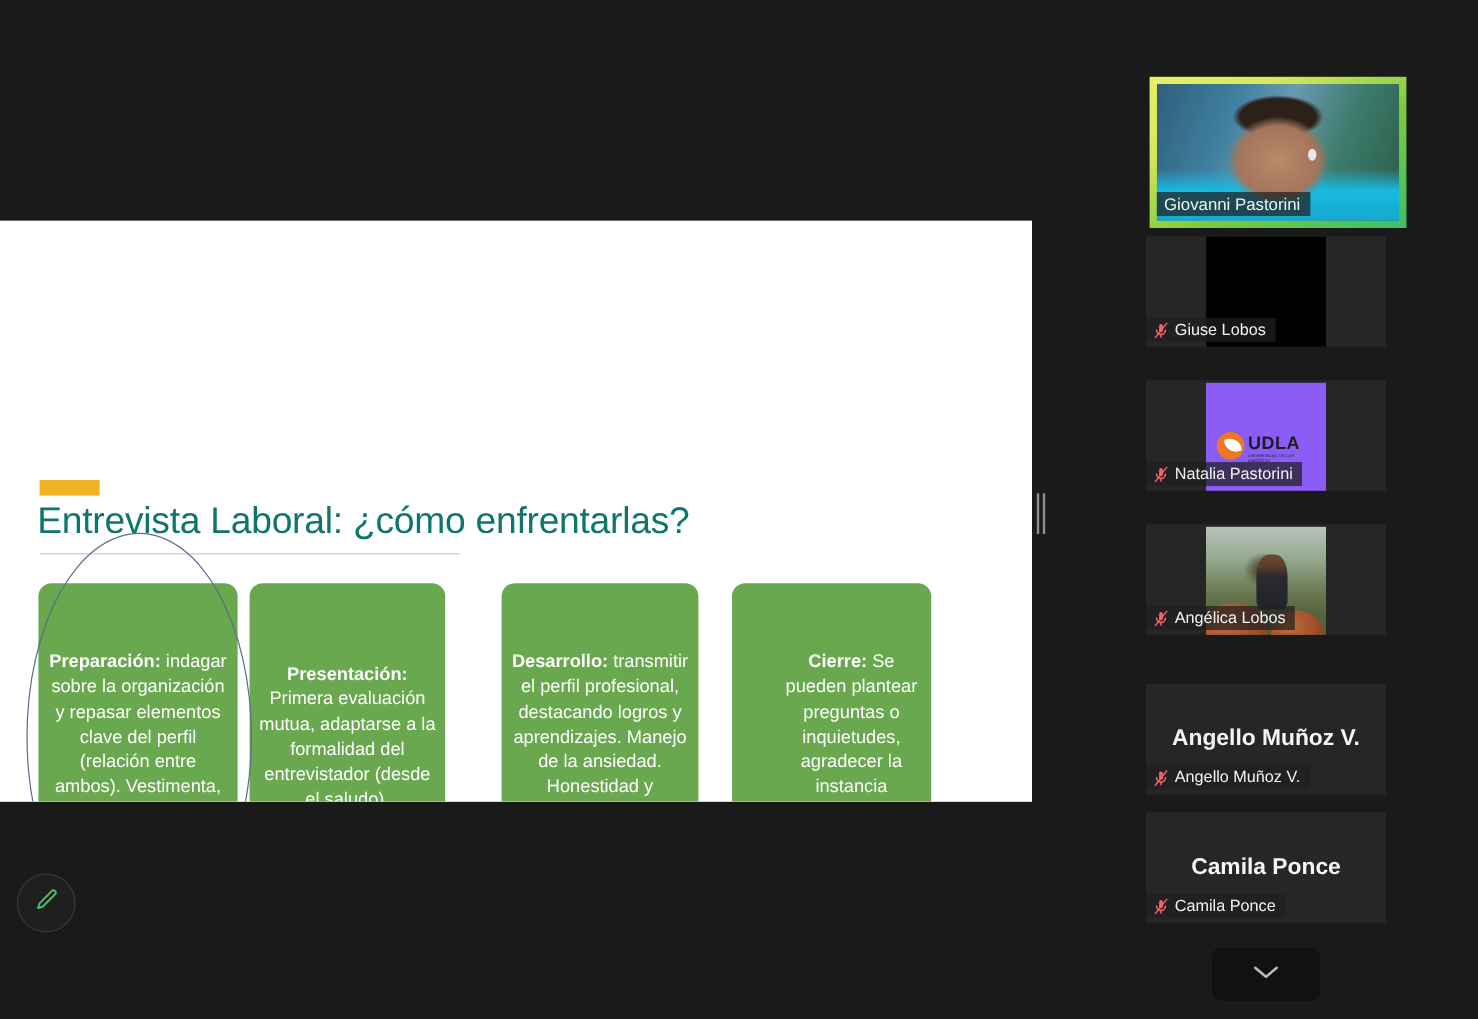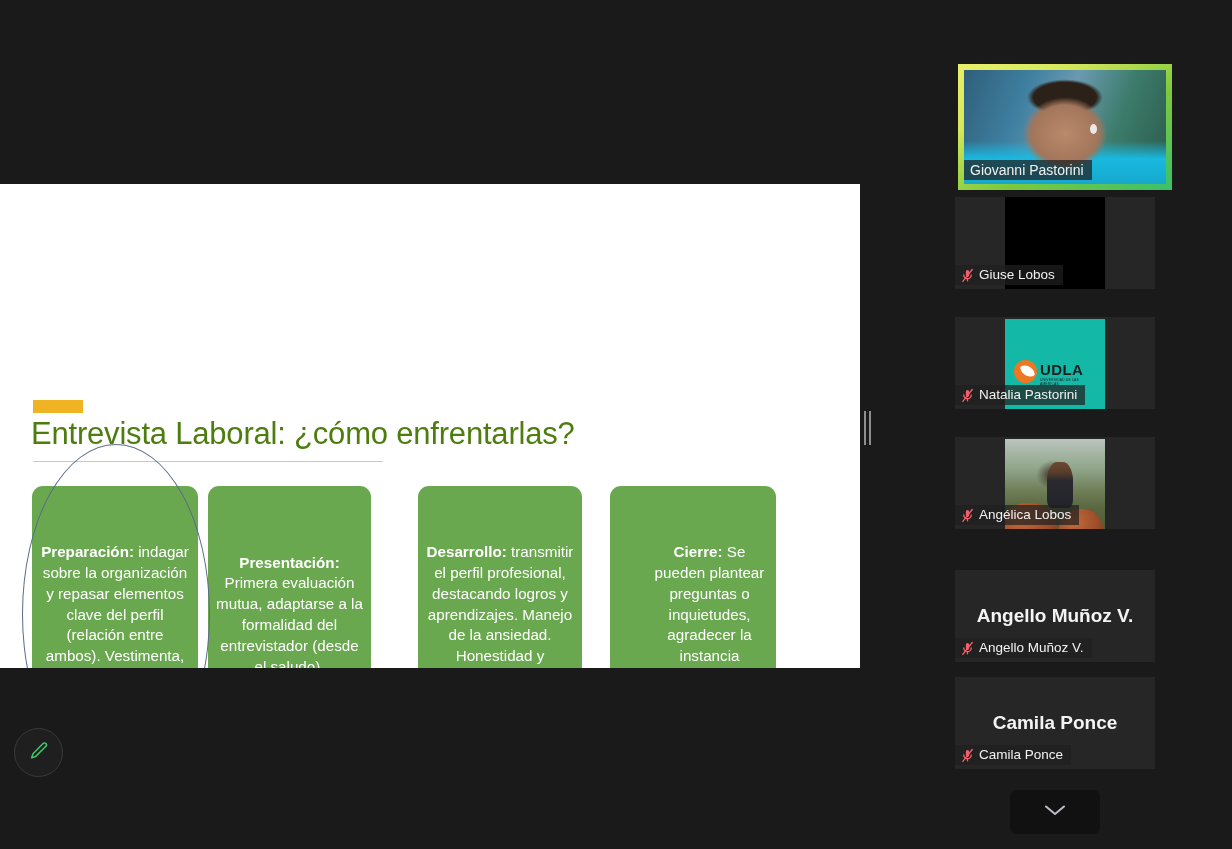--- a/index.html
+++ b/index.html
@@ -18,21 +18,21 @@
   #slide{
     position:absolute;left:0;top:0;width:860px;height:484px;
     background:#ffffff;overflow:hidden;
   }
   #accent-bar{
     position:absolute;left:33px;top:216px;width:50px;height:13px;
     background:#f0b323;
   }
   #slide-title{
     position:absolute;left:31px;top:232px;width:700px;
-    font-size:31px;color:#4d7c0f;letter-spacing:-0.2px;
+    font-size:31px;color:#0f766e;letter-spacing:-0.2px;
     font-family:"Liberation Sans", sans-serif;
     white-space:nowrap;
   }
   #title-rule{
     position:absolute;left:33px;top:277px;width:350px;height:1px;
     background:#c9c9c9;
   }
   .card{
     position:absolute;top:302px;height:258px;
     background:#6aa84f;border-radius:11px;
@@ -110,21 +110,21 @@
   .art-giovanni .ear{
     position:absolute;right:34%;top:47%;width:7px;height:10px;border-radius:50%;
     background:#e8e8e8;
   }
   .art-blackbox{
     position:absolute;left:50%;top:0;transform:translateX(-50%);
     width:100px;height:100%;background:#000000;
   }
   .art-udla{
     position:absolute;left:50%;top:2px;transform:translateX(-50%);
-    width:100px;height:106px;background:#14b8a6;
+    width:100px;height:106px;background:#8b5cf6;
     display:flex;align-items:center;justify-content:center;
   }
   .art-udla .mini{position:relative;width:82px;height:26px;}
   .art-udla .mini .c{
     position:absolute;left:0;top:1px;width:23px;height:23px;border-radius:50%;background:#ef7622;
   }
   .art-udla .mini .c:after{
     content:"";position:absolute;left:7px;top:5px;width:13px;height:12px;background:#fff;
     border-radius:2px 10px 2px 10px;transform:rotate(-12deg);
   }

